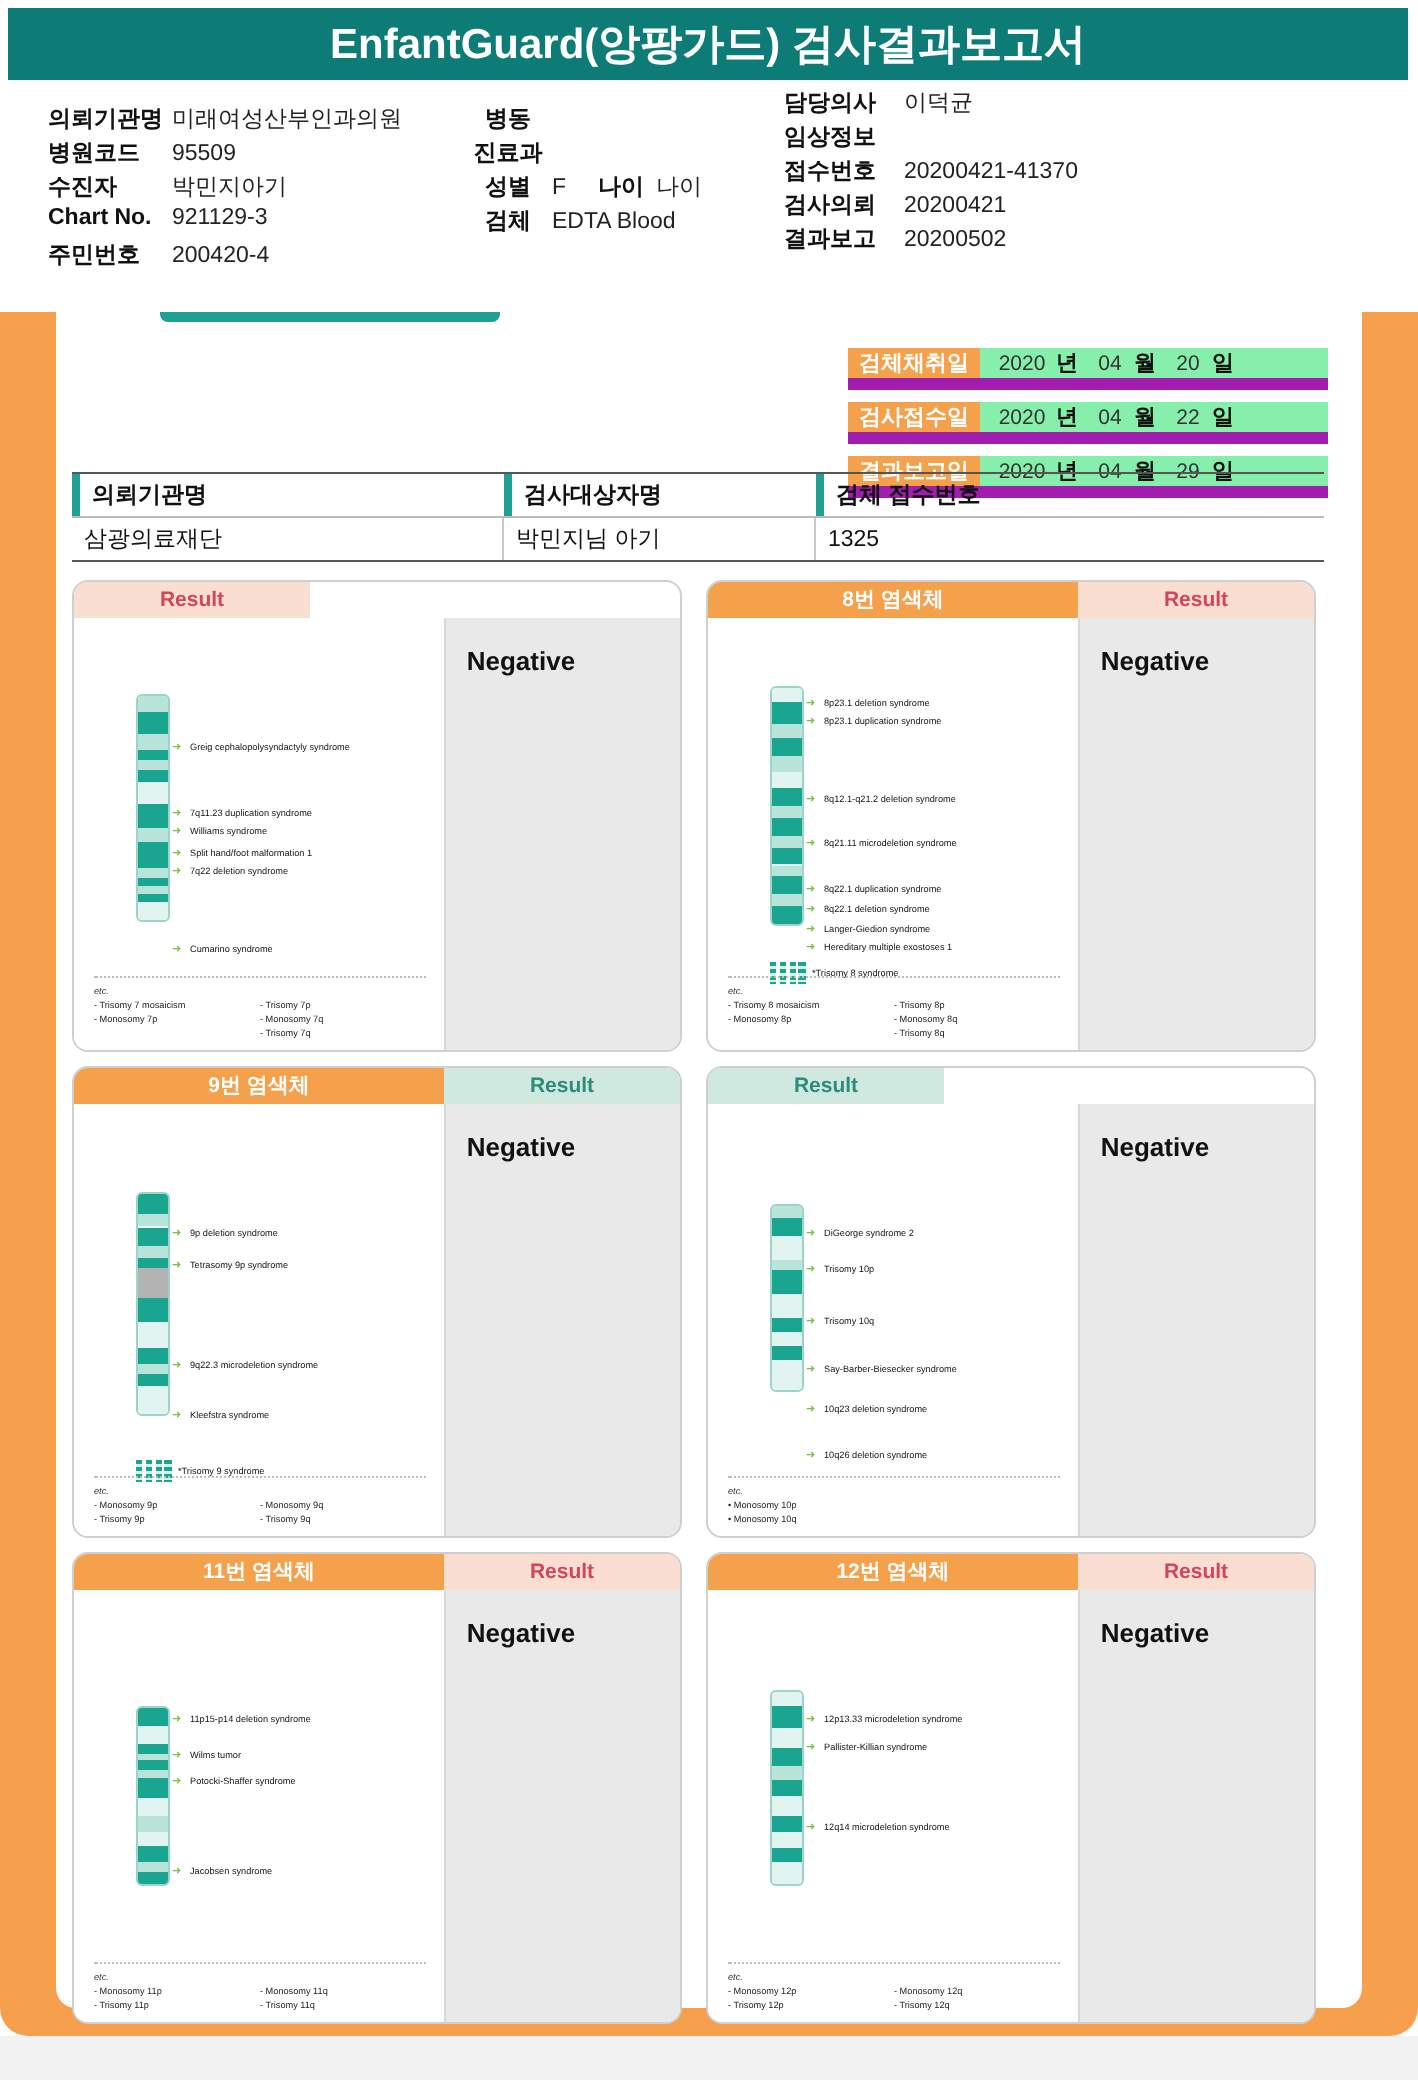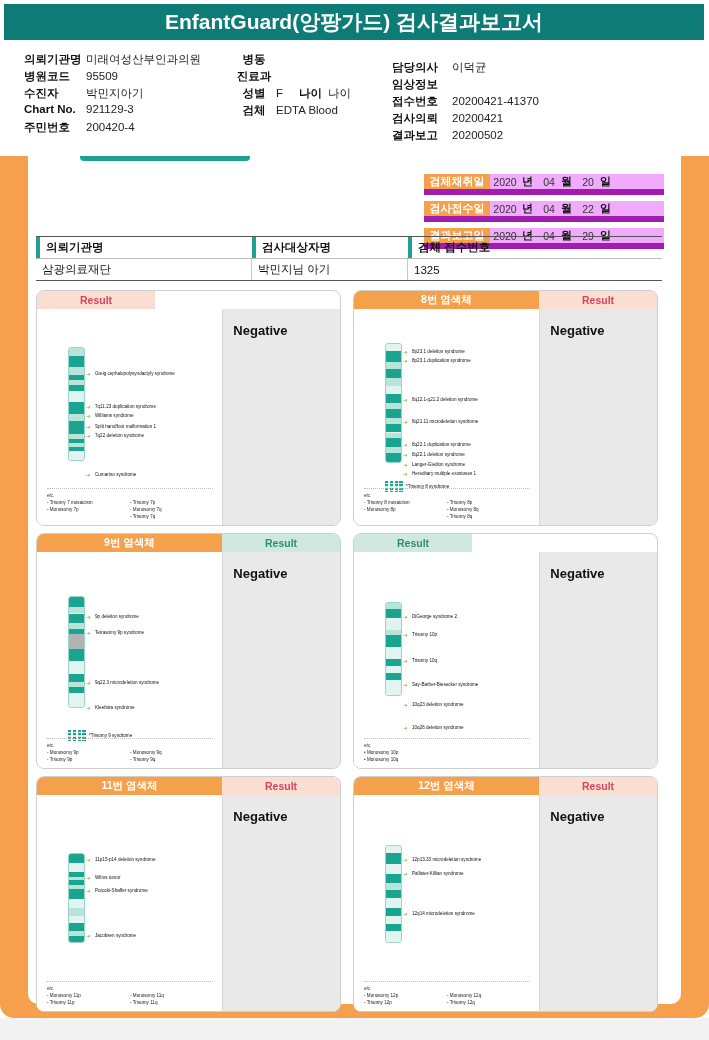--- a/index.html
+++ b/index.html
@@ -18,34 +18,34 @@
   
   .patient{position:absolute;left:0;top:44px;width:709px;height:112px;background:#ffffff;}
   .pcol{position:absolute;font-size:11.5px;color:#111;}
   .prow{display:flex;align-items:baseline;height:17px;white-space:nowrap;}
   .plabel{font-weight:bold;color:#111;}
   .pval{font-weight:normal;color:#222;}
   .col1{left:24px;top:8px;width:210px;}
   .col1 .plabel{width:62px;display:inline-block;}
   .col2{left:232px;top:8px;width:160px;}
   .col2 .plabel{width:44px;display:inline-block;text-align:center;}
-  .col3{left:392px;top:16px;width:300px;}
+  .col3{left:392px;top:0;width:300px;}
   .col3 .plabel{width:60px;display:inline-block;}
   
   .page{position:absolute;left:0;top:156px;width:709px;height:862px;background:#f6a04d;
         border-radius:0 0 14px 14px;overflow:hidden;}
   .page-inner{position:absolute;left:28px;top:0px;width:653px;height:848px;background:#ffffff;
         border-radius:0 0 10px 10px;}
   .teal-stub{position:absolute;left:52px;top:0px;width:170px;height:5px;background:#1fa093;border-radius:0 0 4px 4px;}
   
   .dates{position:absolute;left:396px;top:12px;width:240px;}
   .drow{display:flex;height:21px;align-items:flex-end;border-bottom:6px solid #a21caf;}
   .dlabel{width:66px;background:#f5a04a;color:#ffffff;font-size:11px;font-weight:bold;
           display:flex;align-items:center;justify-content:center;}
-  .dfields{flex:1;background:#f0abfc;display:flex;align-items:center;font-size:10.5px;color:#333;}
+  .dfields{flex:1;background:#86efac;display:flex;align-items:center;font-size:10.5px;color:#333;padding-left:6px;}
   .dnum{display:inline-block;text-align:center;}
   .dy{width:30px;}.dm{width:20px;}.dd{width:20px;}
   .dunit{font-weight:bold;color:#111;font-size:11px;margin:0 6px 0 2px;}
   
   .itable{position:absolute;left:8px;top:80px;width:626px;}
   .ithead{display:flex;border-top:1.5px solid #555;border-bottom:1px solid #bbb;height:21px;}
   .itbody{display:flex;height:21px;border-bottom:1.5px solid #555;}
   .itcell{display:flex;align-items:center;font-size:11.5px;color:#111;padding-left:6px;box-sizing:border-box;}
   .itcell.h{font-weight:bold;}
   .itcell.bar{border-left:4px solid #1fa093;padding-left:6px;}

